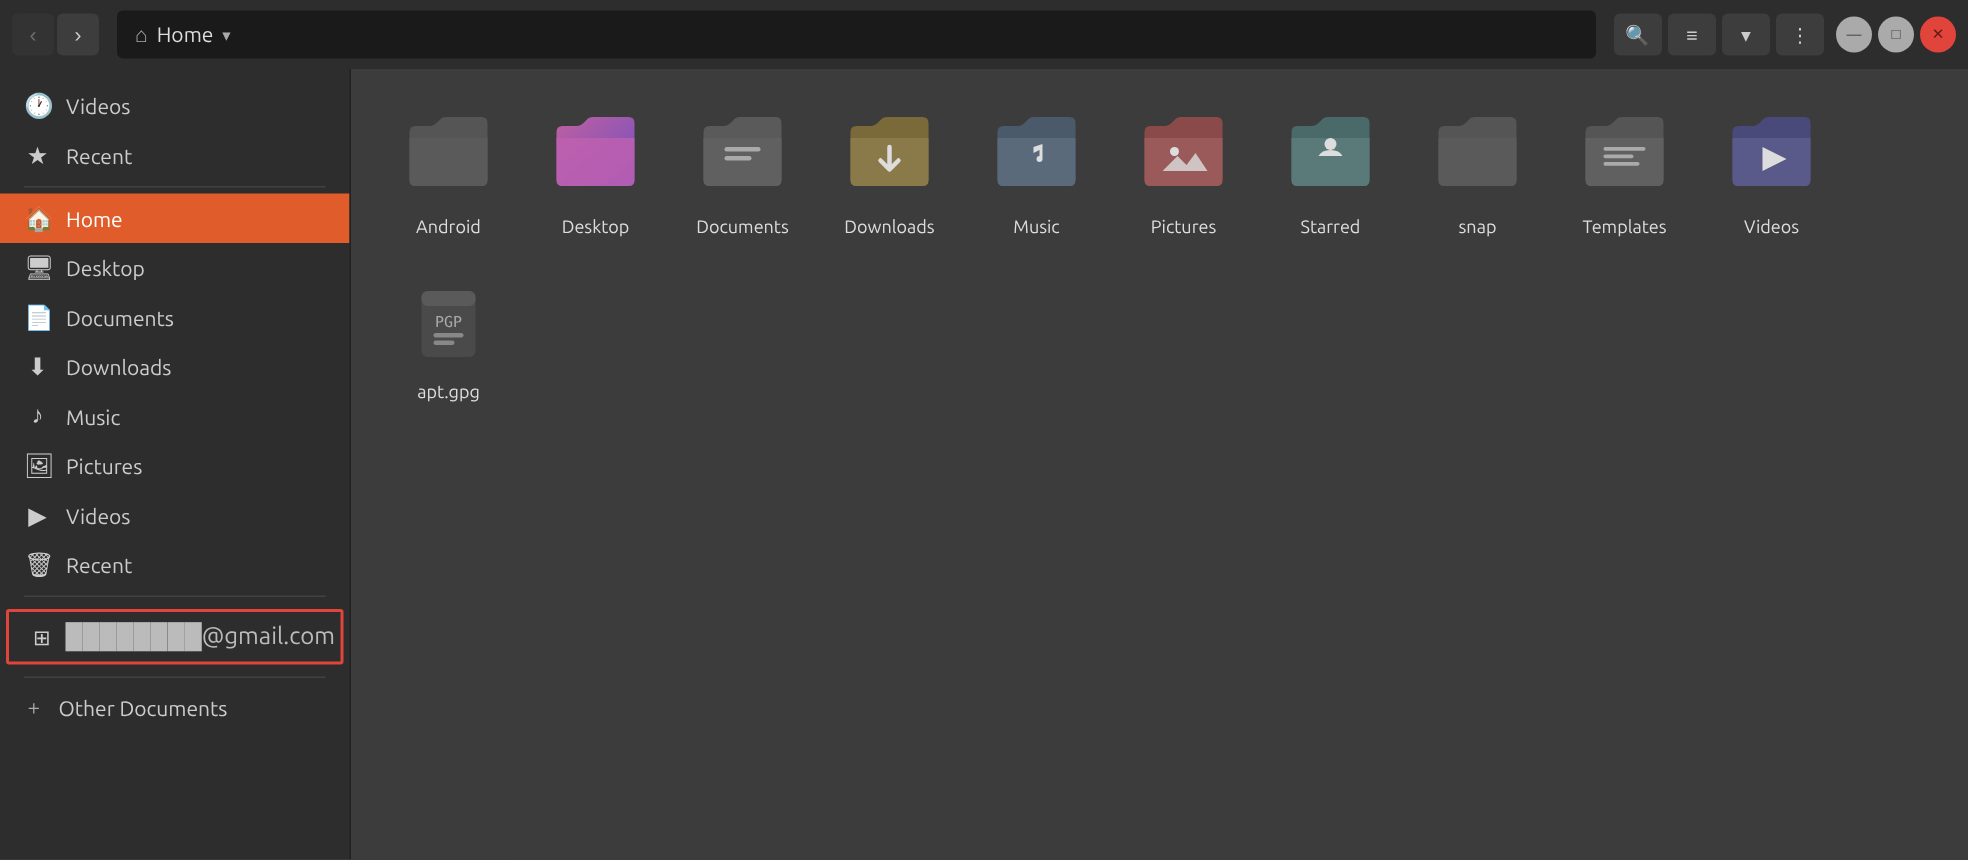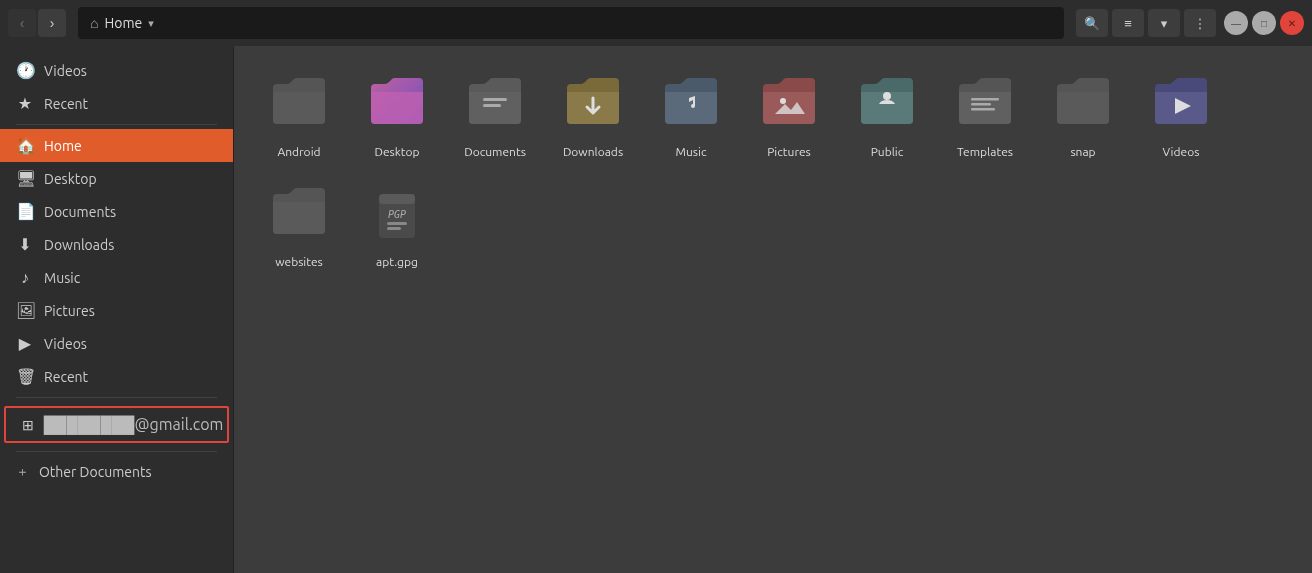--- a/index.html
+++ b/index.html
@@ -194,21 +194,20 @@
       width: 90px;
       padding: 8px 4px;
       border-radius: 4px;
       cursor: pointer;
       gap: 6px;
     }
     .file-icon {
       width: 64px;
       height: 64px;
       position: relative;
-      font-style: italic;
     }
     .file-label {
       color: #ddd;
       font-size: 12px;
       text-align: center;
       word-break: break-word;
       line-height: 1.3;
     }
   </style>
 </head>
@@ -402,66 +401,57 @@
 
       <div class="file-item">
         <div class="file-icon">
           <svg viewBox="0 0 64 54" width="64" height="54">
             <path d="M6,14 Q6,10 10,10 L20,10 Q22,10 24,8 L27,5 Q28,4 30,4 L54,4 Q58,4 58,8 L58,46 Q58,50 54,50 L10,50 Q6,50 6,46 Z" fill="#4a6a6a"></path>
             <path d="M6,18 L58,18 L58,46 Q58,50 54,50 L10,50 Q6,50 6,46 Z" fill="#5a7a7a"></path>
             <path d="M32,26 Q38,26 40,30 L24,30 Q26,26 32,26 Z" fill="#ddd"></path>
             <circle cx="32" cy="22" r="4" fill="#ddd"></circle>
           </svg>
         </div>
-        <span class="file-label">Public</span>
+        <span class="file-label">Starred</span>
+      </div>
+
+      <div class="file-item">
+        <div class="file-icon">
+          <svg viewBox="0 0 64 54" width="64" height="54">
+            <path d="M6,14 Q6,10 10,10 L20,10 Q22,10 24,8 L27,5 Q28,4 30,4 L54,4 Q58,4 58,8 L58,46 Q58,50 54,50 L10,50 Q6,50 6,46 Z" fill="#555"></path>
+            <path d="M6,18 L58,18 L58,46 Q58,50 54,50 L10,50 Q6,50 6,46 Z" fill="#5a5a5a"></path>
+          </svg>
+        </div>
+        <span class="file-label">snap</span>
       </div>
 
       <div class="file-item">
         <div class="file-icon">
           <svg viewBox="0 0 64 54" width="64" height="54">
             <path d="M6,14 Q6,10 10,10 L20,10 Q22,10 24,8 L27,5 Q28,4 30,4 L54,4 Q58,4 58,8 L58,46 Q58,50 54,50 L10,50 Q6,50 6,46 Z" fill="#555"></path>
             <path d="M6,18 L58,18 L58,46 Q58,50 54,50 L10,50 Q6,50 6,46 Z" fill="#606060"></path>
             <rect x="18" y="24" width="28" height="2.5" rx="1.2" fill="#aaa"></rect>
             <rect x="18" y="29" width="20" height="2.5" rx="1.2" fill="#aaa"></rect>
             <rect x="18" y="34" width="24" height="2.5" rx="1.2" fill="#aaa"></rect>
           </svg>
         </div>
         <span class="file-label">Templates</span>
       </div>
 
       <div class="file-item">
         <div class="file-icon">
           <svg viewBox="0 0 64 54" width="64" height="54">
-            <path d="M6,14 Q6,10 10,10 L20,10 Q22,10 24,8 L27,5 Q28,4 30,4 L54,4 Q58,4 58,8 L58,46 Q58,50 54,50 L10,50 Q6,50 6,46 Z" fill="#555"></path>
-            <path d="M6,18 L58,18 L58,46 Q58,50 54,50 L10,50 Q6,50 6,46 Z" fill="#5a5a5a"></path>
-          </svg>
-        </div>
-        <span class="file-label">snap</span>
-      </div>
-
-      <div class="file-item">
-        <div class="file-icon">
-          <svg viewBox="0 0 64 54" width="64" height="54">
             <path d="M6,14 Q6,10 10,10 L20,10 Q22,10 24,8 L27,5 Q28,4 30,4 L54,4 Q58,4 58,8 L58,46 Q58,50 54,50 L10,50 Q6,50 6,46 Z" fill="#4a4a7a"></path>
             <path d="M6,18 L58,18 L58,46 Q58,50 54,50 L10,50 Q6,50 6,46 Z" fill="#5a5a8a"></path>
             <path d="M26,24 L26,40 L42,32 Z" fill="#ddd"></path>
           </svg>
         </div>
         <span class="file-label">Videos</span>
       </div>
 
-      <div class="file-item">
-        <div class="file-icon">
-          <svg viewBox="0 0 64 54" width="64" height="54">
-            <path d="M6,14 Q6,10 10,10 L20,10 Q22,10 24,8 L27,5 Q28,4 30,4 L54,4 Q58,4 58,8 L58,46 Q58,50 54,50 L10,50 Q6,50 6,46 Z" fill="#555"></path>
-            <path d="M6,18 L58,18 L58,46 Q58,50 54,50 L10,50 Q6,50 6,46 Z" fill="#5a5a5a"></path>
-          </svg>
-        </div>
-        <span class="file-label">websites</span>
-      </div>
 
       <div class="file-item">
         <div class="file-icon">
           <svg viewBox="0 0 64 64" width="64" height="64">
             <rect x="14" y="10" width="36" height="44" rx="4" fill="#4a4a4a"></rect>
             <rect x="14" y="10" width="36" height="10" rx="4" fill="#5a5a5a"></rect>
             <text x="32" y="34" text-anchor="middle" font-size="10" fill="#aaa" font-family="monospace">PGP</text>
             <rect x="22" y="38" width="20" height="3" rx="1.5" fill="#888"></rect>
             <rect x="22" y="43" width="14" height="3" rx="1.5" fill="#888"></rect>
           </svg>

